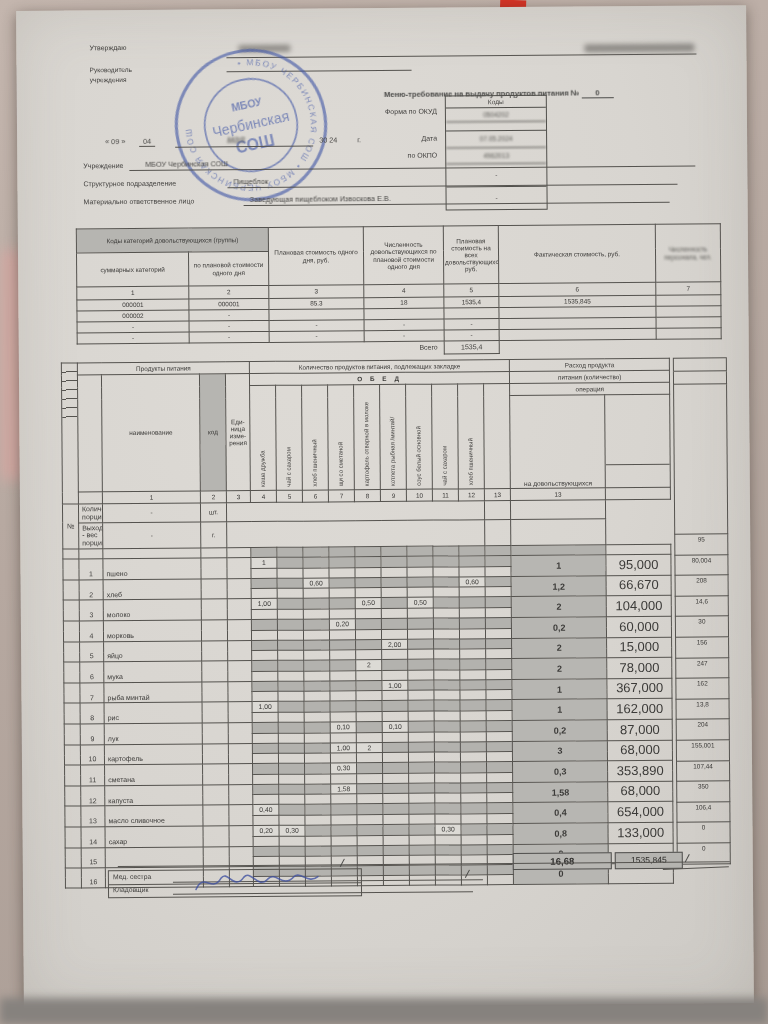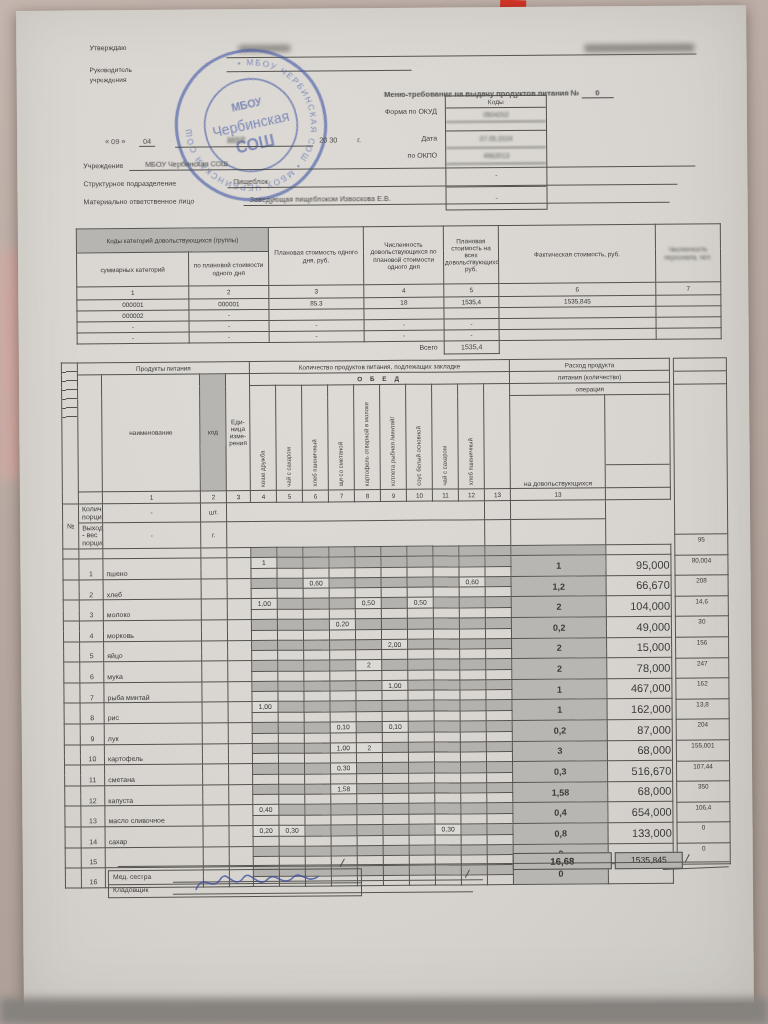--- a/index.html
+++ b/index.html
@@ -36,21 +36,21 @@
   .gray{background:#b6b5b1;}
   #t1{position:absolute;left:58px;top:218px;width:644px;font-size:6.4px;}
   #t2{position:absolute;left:42px;top:352px;width:608px;font-size:6.4px;}
   #t2 .rot{writing-mode:vertical-rl;transform:rotate(180deg);font-size:6px;line-height:1.05;
      height:100px;margin:0 auto;text-align:left;padding-top:2px;color:#444341;}
   #t2 .namecell{text-align:left;vertical-align:bottom;padding-left:3px;font-size:7px;}
   #t2 .numcell{vertical-align:bottom;font-size:7px;}
   #t2 .bandsh{background:#b3b2ae;}
   #t2 .dishval{font-size:6.8px;background:#dcdad5;}
   #t2 .qtycell{background:#b7b6b2;font-weight:bold;font-size:9px;}
-  #t2 .pricecell{font-size:11px;text-align:right;}
+  #t2 .pricecell{font-size:13px;}
   #t2 .leftstrip{background:
       repeating-linear-gradient(to bottom, transparent 0 8px, #55534f 8px 9px);
       background-size:100% 58px;background-repeat:no-repeat;}
   #strip{position:absolute;left:654px;top:352px;width:54px;font-size:6.4px;color:#3c3b39;}
   #strip .cell{border:1px solid #55534f;border-top:none;text-align:center;overflow:hidden;padding-top:1px;}
   #strip .cell.first{border-top:1px solid #55534f;}
   #qty-total{left:490px;top:846px;width:97px;height:15px;background:#b7b6b2;font-weight:bold;
      font-size:9.6px;border:1px solid #4f4e4c;text-align:center;color:#2f2e2c;line-height:15px;}
   #grand-total{left:592px;top:846px;width:66px;height:15px;background:#b5b4b0;
      font-size:8.6px;border:1px solid #4f4e4c;text-align:center;color:#2f2e2c;line-height:15px;}
@@ -105,21 +105,21 @@
     <div class="row blurry" style="height:16px;line-height:16px;">07.05.2024</div>
     <div class="row blurry" style="height:15px;line-height:15px;">4962013</div>
     <div class="row" style="height:22px;line-height:22px;">-</div>
     <div class="row" style="height:22px;line-height:22px;">-</div>
   </div>
 
   <div class="abs val halfblur" style="left:88px;top:127px;">« 09 »</div>
   <div class="abs val halfblur" style="left:122px;top:127px;border-bottom:1px solid #55534f;padding:0 4px;">04</div>
   <div class="hline" style="left:158px;top:137px;width:138px;"></div>
   <div class="abs blurry" style="left:210px;top:125px;font-size:10px;font-style:italic;">мая</div>
-  <div class="abs val" style="left:302px;top:127px;">20 30</div>
+  <div class="abs val" style="left:302px;top:127px;">30 24</div>
   <div class="abs val" style="left:340px;top:127px;">г.</div>
 
   <div class="abs lbl" style="left:66px;top:152px;">Учреждение</div>
   <div class="abs val halfblur" style="left:128px;top:150px;">МБОУ Чербинская СОШ</div>
   <div class="hline" style="left:112px;top:160px;width:566px;"></div>
   <div class="abs lbl" style="left:66px;top:170px;">Структурное подразделение</div>
   <div class="abs val halfblur" style="left:216px;top:168px;">Пищеблок</div>
   <div class="hline" style="left:210px;top:178px;width:450px;"></div>
   <div class="abs lbl" style="left:66px;top:188px;">Материально ответственное лицо</div>
   <div class="abs val halfblur" style="left:232px;top:186px;">Заведующая пищеблоком Извоскова Е.В.</div>
@@ -434,21 +434,21 @@
           <td class="bandsh"></td>
           <td class="bandsh"></td>
           <td class="dishval">0,20</td>
           <td class="bandsh"></td>
           <td class="bandsh"></td>
           <td class="bandsh"></td>
           <td class="bandsh"></td>
           <td class="bandsh"></td>
           <td class="bandsh"></td>
           <td class="qtycell" rowspan="2">0,2</td>
-          <td class="pricecell" rowspan="2">49,000</td>
+          <td class="pricecell" rowspan="2">60,000</td>
         </tr>
         <tr style="height: 10px;">
           <td></td>
           <td></td>
           <td></td>
           <td></td>
           <td></td>
           <td></td>
           <td></td>
           <td></td>
@@ -527,21 +527,21 @@
           <td class="bandsh"></td>
           <td class="bandsh"></td>
           <td class="bandsh"></td>
           <td class="bandsh"></td>
           <td class="dishval">1,00</td>
           <td class="bandsh"></td>
           <td class="bandsh"></td>
           <td class="bandsh"></td>
           <td class="bandsh"></td>
           <td class="qtycell" rowspan="2">1</td>
-          <td class="pricecell" rowspan="2">467,000</td>
+          <td class="pricecell" rowspan="2">367,000</td>
         </tr>
         <tr style="height: 10px;">
           <td></td>
           <td></td>
           <td></td>
           <td></td>
           <td></td>
           <td></td>
           <td></td>
           <td></td>
@@ -651,21 +651,21 @@
           <td class="bandsh"></td>
           <td class="bandsh"></td>
           <td class="dishval">0,30</td>
           <td class="bandsh"></td>
           <td class="bandsh"></td>
           <td class="bandsh"></td>
           <td class="bandsh"></td>
           <td class="bandsh"></td>
           <td class="bandsh"></td>
           <td class="qtycell" rowspan="2">0,3</td>
-          <td class="pricecell" rowspan="2">516,670</td>
+          <td class="pricecell" rowspan="2">353,890</td>
         </tr>
         <tr style="height: 10px;">
           <td></td>
           <td></td>
           <td></td>
           <td></td>
           <td></td>
           <td></td>
           <td></td>
           <td></td>

